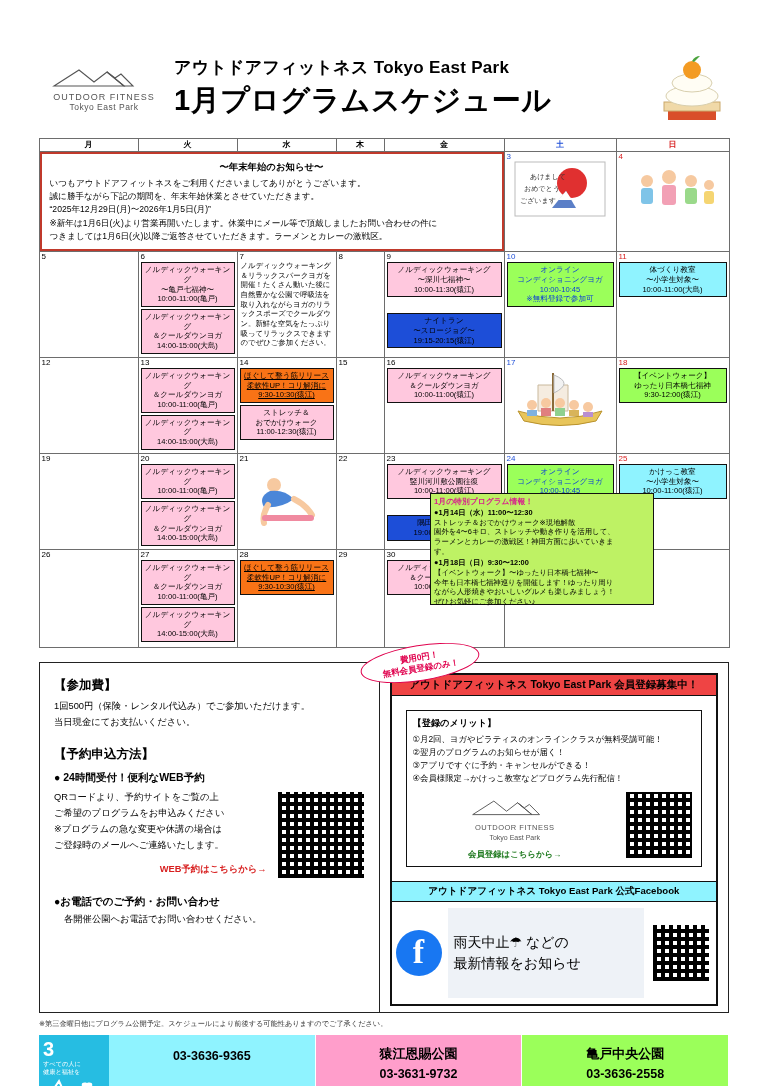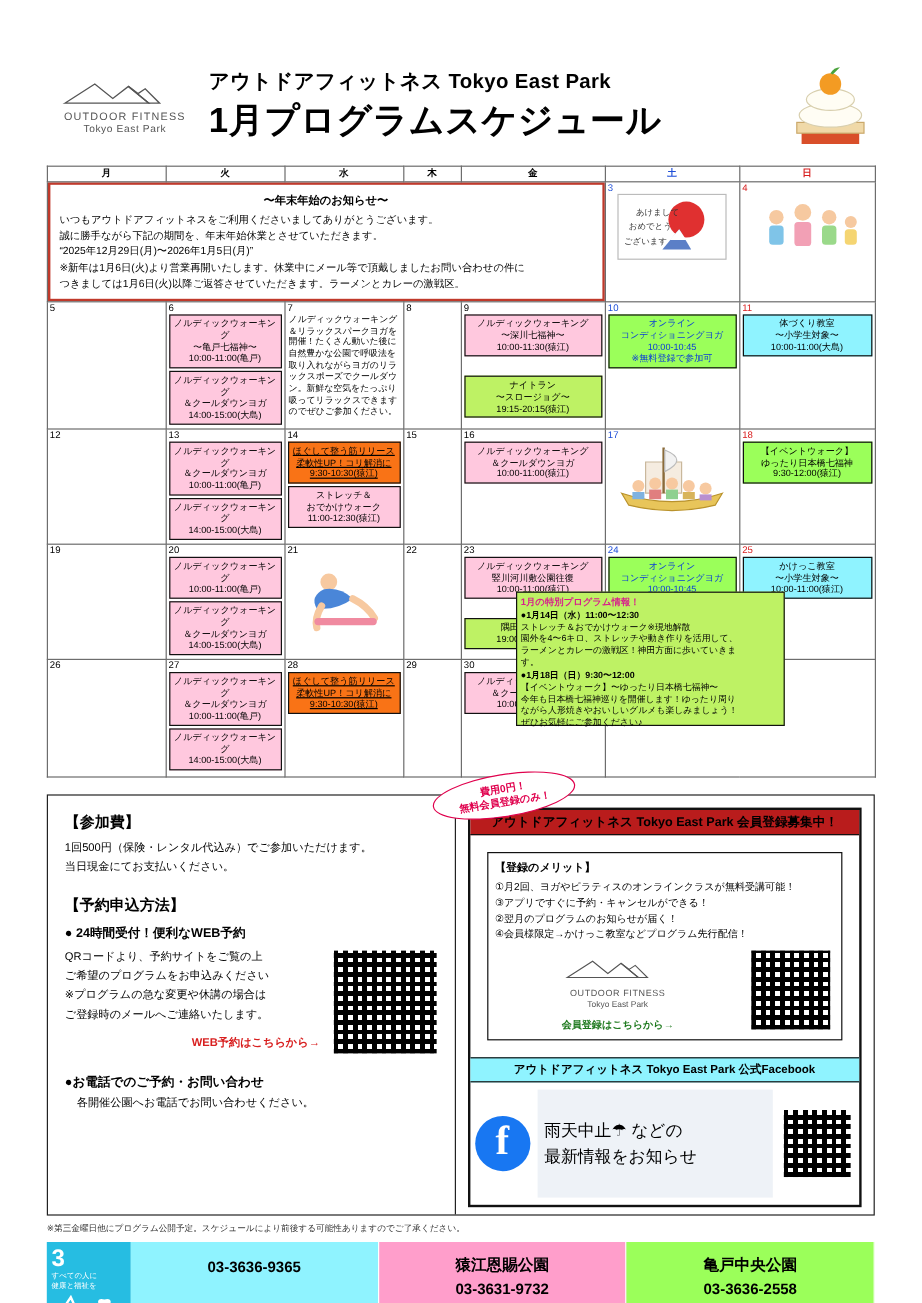--- a/index.html
+++ b/index.html
@@ -33,21 +33,21 @@
   .dow.sun { color:#d81f1f; }
   .daynum { font-size: 8px; padding: 1px 0 0 2px; line-height:1; }
   .daynum.sun { color:#d81f1f; }
   .daynum.sat { color:#1f4fd8; }
   .cell { height: 86px; position:relative; }
   .cellpad { padding: 0 1px 1px 1px; }
 
   .evt { font-size: 7.6px; line-height: 1.28; text-align:center; padding: 2px 1px; margin: 1px 1px 2px 1px; border:1px solid #111; }
   .evt.pink   { background:#ffc8de; }
   .evt.magenta{ background:#f97316;text-decoration:underline; }
-  .evt.yellow { background:#bef264;margin-top:16px; }
+  .evt.yellow { background:#1d4ed8;margin-top:16px; }
   .evt.green  { background:#9bff5a; }
   .evt.cyan   { background:#8ff3ff; }
   .evt.bluetxt{ color:#0a3bd8; }
 
   .notice { border: 2px solid #c0392b; background:#fff; padding: 6px 8px; font-size:8.6px; line-height:1.55; }
   .notice .ttl { text-align:center; font-weight:bold; margin-bottom:2px; font-size:9.4px;}
 
   .special { background:#bef264; border:1px solid #111; font-size:7.4px; line-height:1.3; padding:3px 3px; text-align:left;}
   .special .sp-ttl { color:#d81f8c; font-weight:bold; font-size:7.8px; display:block; margin-bottom:1px;}
   .special .b { font-weight:bold; }
@@ -59,21 +59,21 @@
   .sect-ttl { font-size: 12.5px; font-weight:bold; margin: 2px 0 6px 0;}
   .bl p { font-size: 9.3px; margin: 2px 0; line-height:1.5;}
   .bullet { font-size:10.5px; font-weight:bold; margin: 8px 0 4px 0;}
   .qr { width: 92px; height: 92px; background:
       repeating-linear-gradient(0deg,#000 0 4px,#fff 4px 8px),
       repeating-linear-gradient(90deg,#000 0 4px,transparent 4px 8px);
       background-blend-mode: multiply; border: 3px solid #fff;}
   .web-ar { color:#d81f1f; font-weight:bold; font-size:9.3px; text-align:right; }
 
   .memberbox { border:2px solid #111; }
-  .memberhead { background:#b91c1c; border-bottom:1px solid #111; text-align:center; font-size:10.5px; font-weight:bold; padding:3px 0; }
+  .memberhead { background:#ef4444; border-bottom:1px solid #111; text-align:center; font-size:10.5px; font-weight:bold; padding:3px 0; }
   .meritbox { border:1px solid #111; margin: 14px; padding: 5px 6px; font-size:8.4px; line-height:1.55; position:relative; min-height:120px;}
   .meritbox .mt { font-weight:bold; font-size:9.2px; margin-bottom:3px;}
   .fbhead { background:#8ff3ff; border-top:1px solid #111; border-bottom:1px solid #111; text-align:center; font-size:9.6px; font-weight:bold; padding:3px 0;}
   .fbrow { display:flex; align-items:center; padding:6px 4px; gap:6px;}
   .fbcircle { width:46px; height:46px; border-radius:50%; background:#1877F2; color:#fff; font-weight:bold; font-size:34px; line-height:44px; text-align:center; font-family:"Liberation Serif", serif;}
   .fbtxt { background:#eef2f7; font-size:14px; padding:24px 6px; line-height:1.5; flex:1; text-align:left;}
 
   .stamp { position:absolute; left: 320px; top: -18px; width: 120px; text-align:center; font-size:8.5px; font-weight:bold; color:#e0004d; line-height:1.3;
            border:1.5px solid #e0004d; border-radius:50%; padding:6px 2px; background:#fff; transform: rotate(-9deg);}
 
@@ -440,22 +440,22 @@
       <div class="bullet" style="margin-top:14px">●お電話でのご予約・お問い合わせ</div>
       <p style="padding-left:10px">各開催公園へお電話でお問い合わせください。</p>
     </div>
 
     <div class="br">
       <div class="memberbox">
         <div class="memberhead">アウトドアフィットネス Tokyo East Park 会員登録募集中！</div>
         <div class="meritbox">
           <div class="mt">【登録のメリット】</div>
           <div>①月2回、ヨガやピラティスのオンラインクラスが無料受講可能！</div>
+          <div>②翌月のプログラムのお知らせが届く！</div>
           <div>③アプリですぐに予約・キャンセルができる！</div>
-          <div>②翌月のプログラムのお知らせが届く！</div>
           <div>④会員様限定→かけっこ教室などプログラム先行配信！</div>
           <div style="display:flex; align-items:flex-end; gap:6px; margin-top:4px;">
             <div style="flex:1; text-align:center">
               <svg width="100" height="22" viewBox="0 0 110 26">
                 <path d="M5 22 L30 6 L45 18 L58 8 L75 22 Z" fill="none" stroke="#555" stroke-width="1.1"></path>
                 <path d="M58 8 L66 14 L72 10 L84 22 L75 22 Z" fill="none" stroke="#555" stroke-width="1.1"></path>
               </svg>
               <div style="font-size:7.5px;color:#555;letter-spacing:.5px">OUTDOOR FITNESS</div>
               <div style="font-size:7px;color:#555">Tokyo East Park</div>
               <div style="font-size:8.4px;font-weight:bold;color:#1f7a1f;margin-top:4px">会員登録はこちらから→</div>

